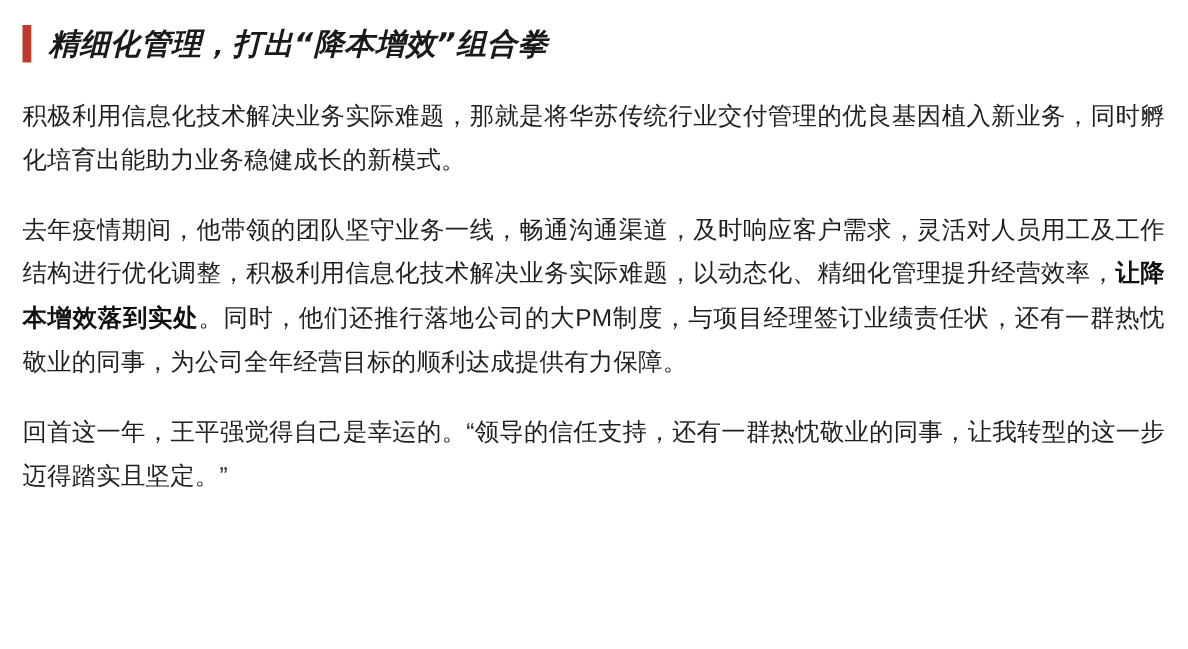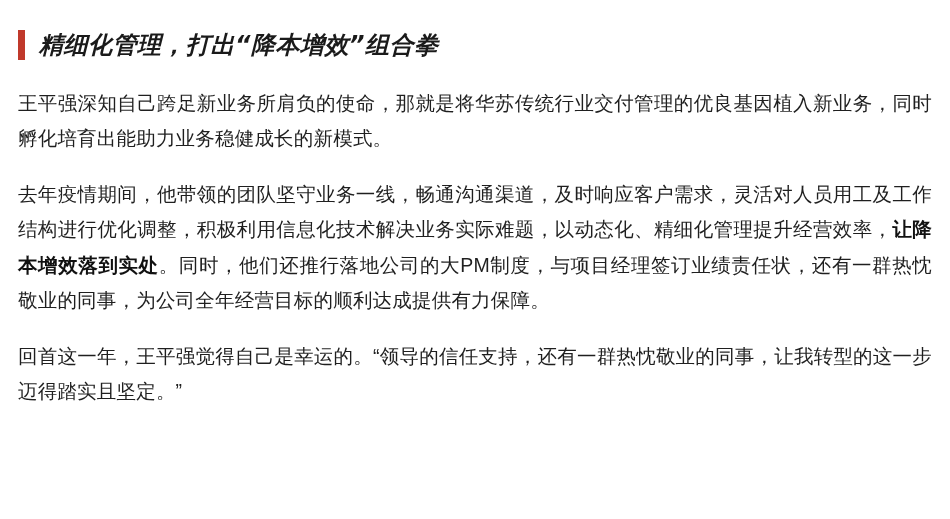--- a/index.html
+++ b/index.html
@@ -11,21 +11,21 @@
     height: 519px;
     background: #ffffff;
     font-family: "Liberation Sans", sans-serif;
     color: #222222;
     overflow: hidden;
   }
   .page {
     width: 950px;
     height: 519px;
     box-sizing: border-box;
-    padding: 24px 18px 0 18px;
+    padding: 14px 18px 0 18px;
     position: relative;
   }
   .heading-row {
     display: flex;
     align-items: stretch;
     margin-bottom: 26px;
     margin-top: 6px;
   }
   .heading-bar {
     width: 7px;
@@ -65,18 +65,18 @@
 <body>
 
 <div class="page">
 
   <div class="heading-row">
     <div class="heading-bar" style="background: rgb(192, 57, 43);"></div>
     <div class="heading-text">精细化管理，打出“降本增效”组合拳</div>
   </div>
 
   <div class="body">
-    <p class="para"><span>王平强深知自己跨足新业务所肩负的使命，那就是将华苏传统行业交付管理的优良基因植入新业务，同时孵化培育出能助力业务稳健成长的新模式。</span></p>
+    <p class="para"><span>积极利用信息化技术解决业务实际难题，那就是将华苏传统行业交付管理的优良基因植入新业务，同时孵化培育出能助力业务稳健成长的新模式。</span></p>
     <p class="para"><span>去年疫情期间，他带领的团队坚守业务一线，畅通沟通渠道，及时响应客户需求，灵活对人员用工及工作结构进行优化调整，积极利用信息化技术解决业务实际难题，以动态化、精细化管理提升经营效率，</span><span class="bold-inline">让降本增效落到实处</span><span>。同时，他们还推行落地公司的大PM制度，与项目经理签订业绩责任状，还有一群热忱敬业的同事，为公司全年经营目标的顺利达成提供有力保障。</span></p>
     <p class="para"><span>回首这一年，王平强觉得自己是幸运的。“领导的信任支持，还有一群热忱敬业的同事，让我转型的这一步迈得踏实且坚定。”</span></p>
   </div>
 
 </div>
 
 </body></html>

